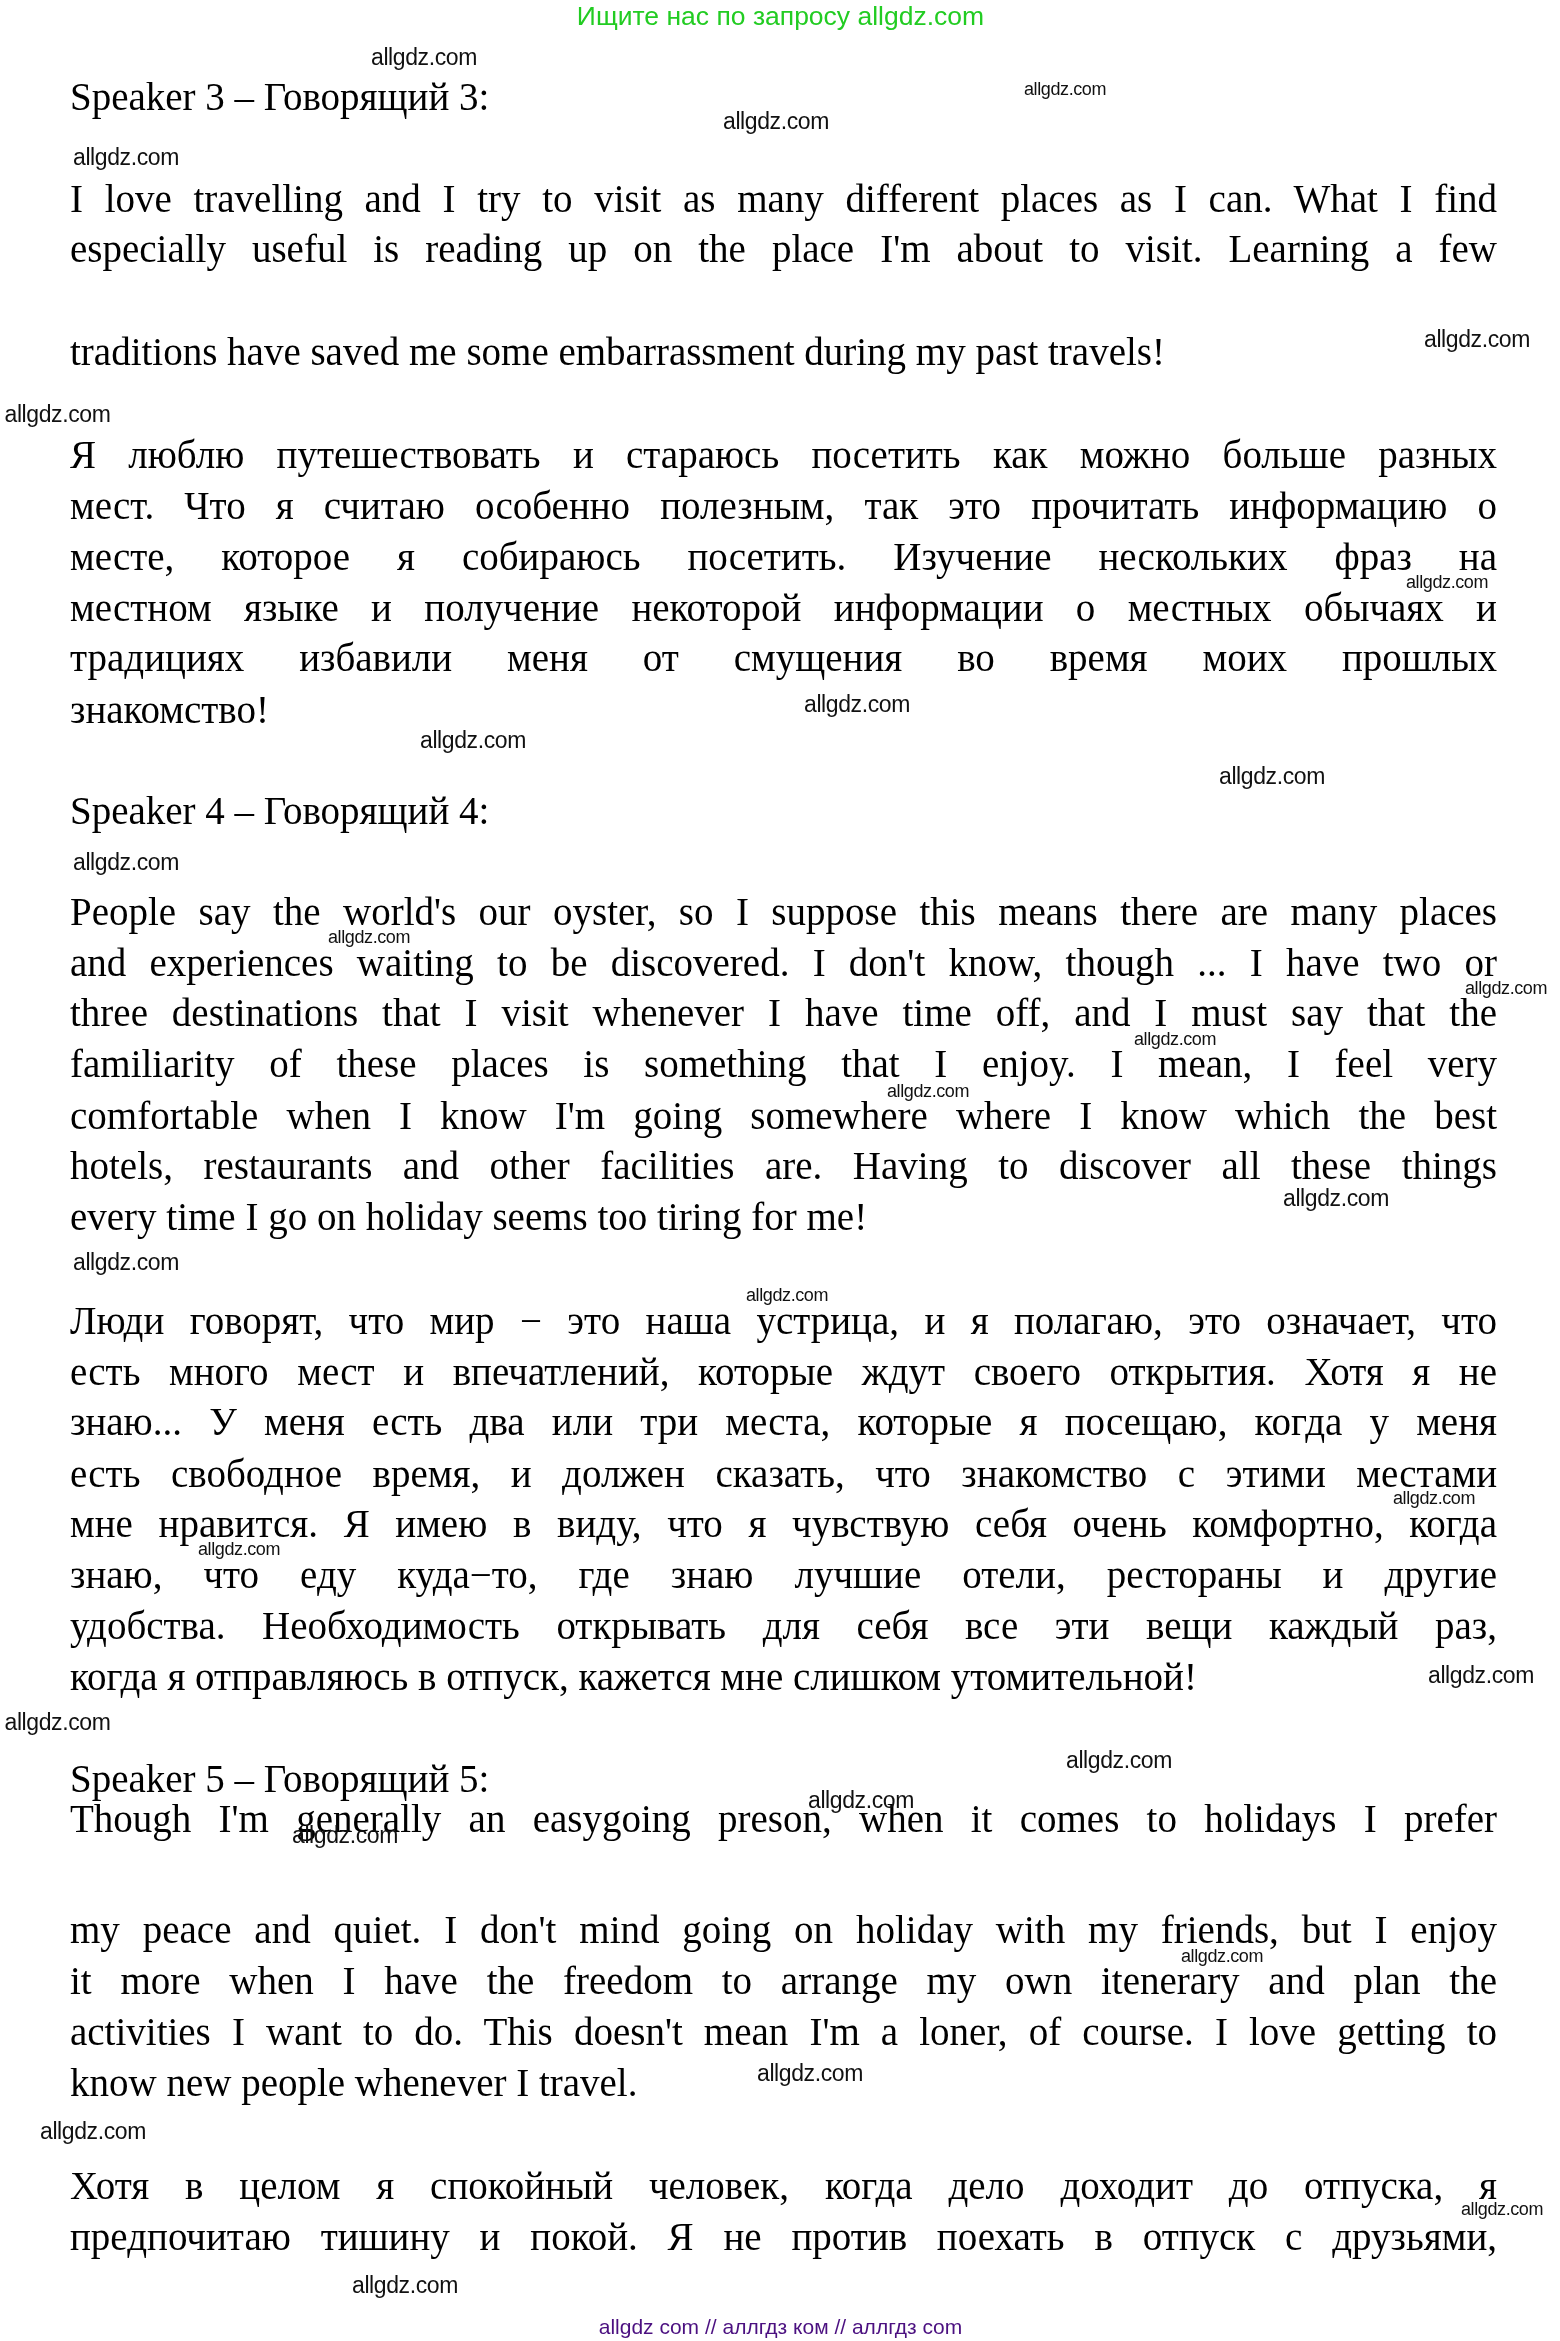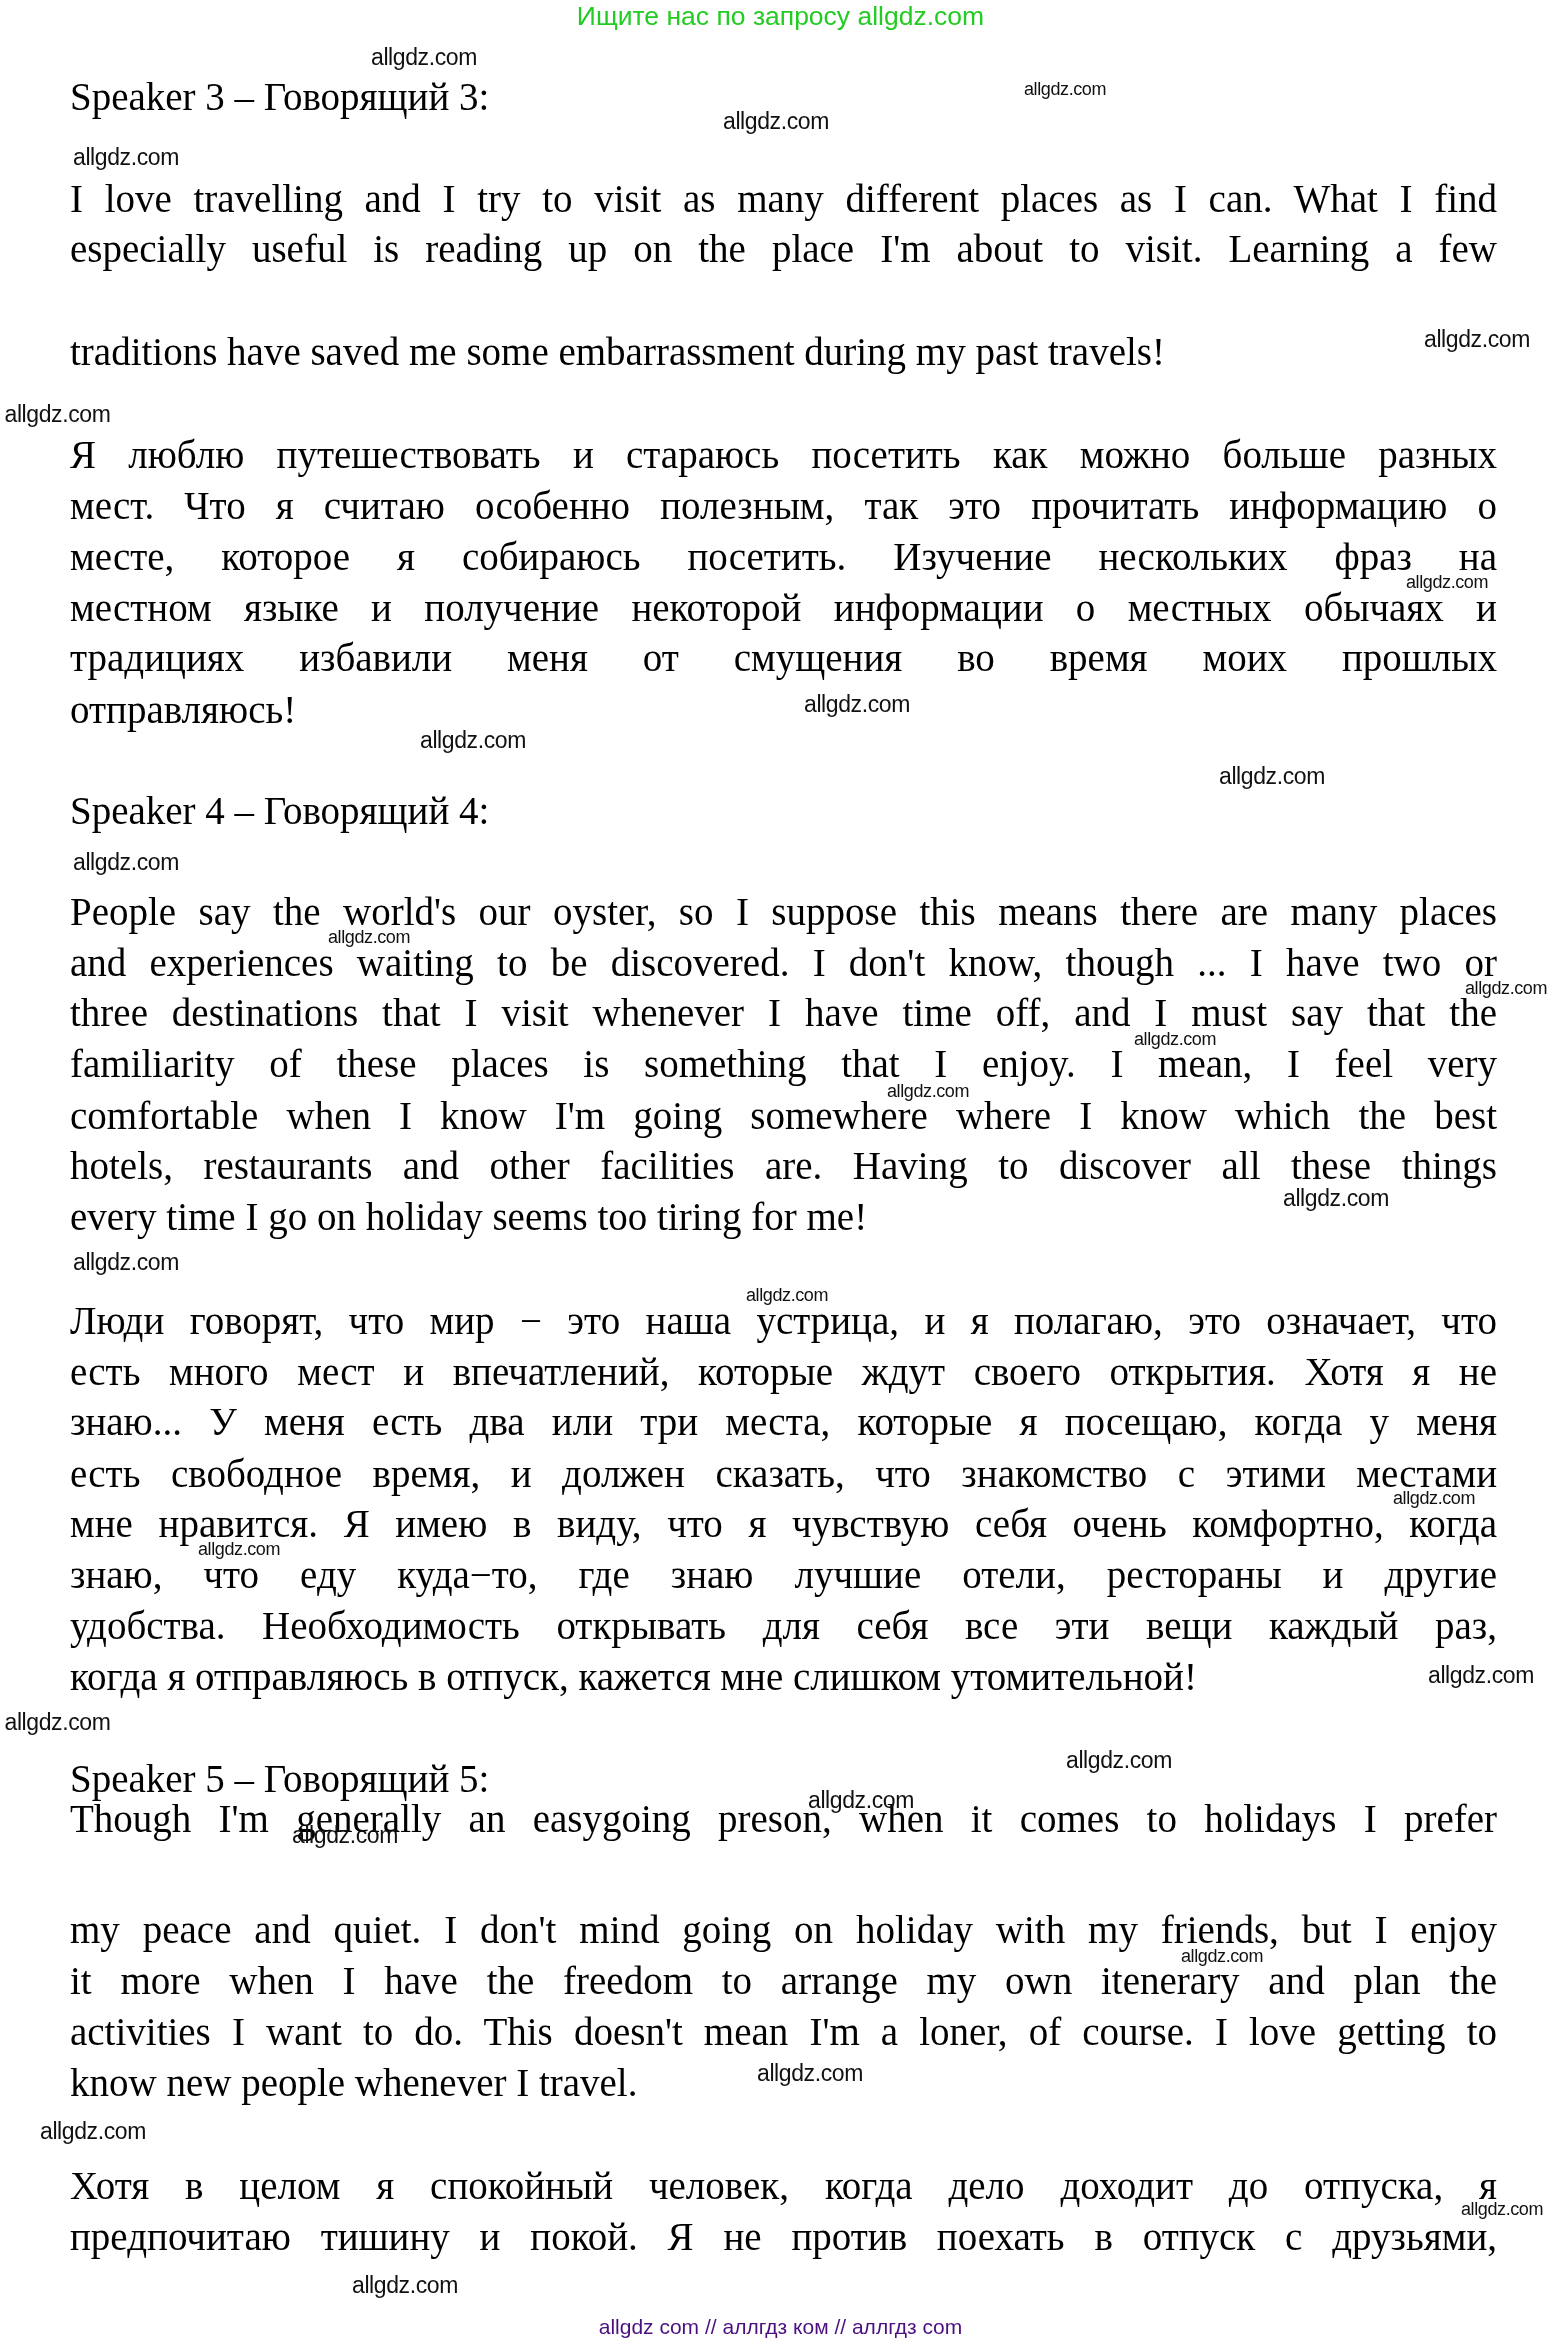--- a/index.html
+++ b/index.html
@@ -64,21 +64,21 @@
 
   <div class="line justify" style="top:198px">I love travelling and I try to visit as many different places as I can. What I find</div>
   <div class="line justify" style="top:248px">especially useful is reading up on the place I'm about to visit. Learning a few</div>
   <div class="line" style="top:351px">traditions have saved me some embarrassment during my past travels!</div>
 
   <div class="line justify" style="top:454px">Я люблю путешествовать и стараюсь посетить как можно больше разных</div>
   <div class="line justify" style="top:505px">мест. Что я считаю особенно полезным, так это прочитать информацию о</div>
   <div class="line justify" style="top:556px">месте, которое я собираюсь посетить. Изучение нескольких фраз на</div>
   <div class="line justify" style="top:607px">местном языке и получение некоторой информации о местных обычаях и</div>
   <div class="line justify" style="top:657px">традициях избавили меня от смущения во время моих прошлых</div>
-  <div class="line" style="top:709px">отправляюсь!</div>
+  <div class="line" style="top:709px">знакомство!</div>
 
   <div class="line heading" style="top:810px">Speaker 4 – Говорящий 4:</div>
 
   <div class="line justify" style="top:911px">People say the world's our oyster, so I suppose this means there are many places</div>
   <div class="line justify" style="top:962px">and experiences waiting to be discovered. I don't know, though ... I have two or</div>
   <div class="line justify" style="top:1012px">three destinations that I visit whenever I have time off, and I must say that the</div>
   <div class="line justify" style="top:1063px">familiarity of these places is something that I enjoy. I mean, I feel very</div>
   <div class="line justify" style="top:1115px">comfortable when I know I'm going somewhere where I know which the best</div>
   <div class="line justify" style="top:1165px">hotels, restaurants and other facilities are. Having to discover all these things</div>
   <div class="line" style="top:1216px">every time I go on holiday seems too tiring for me!</div>

